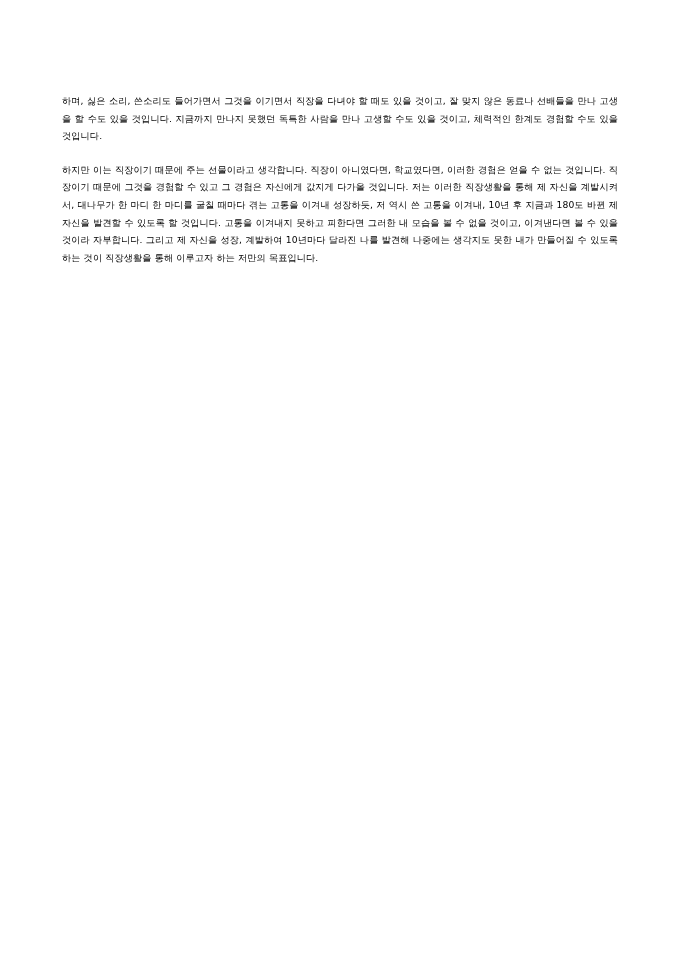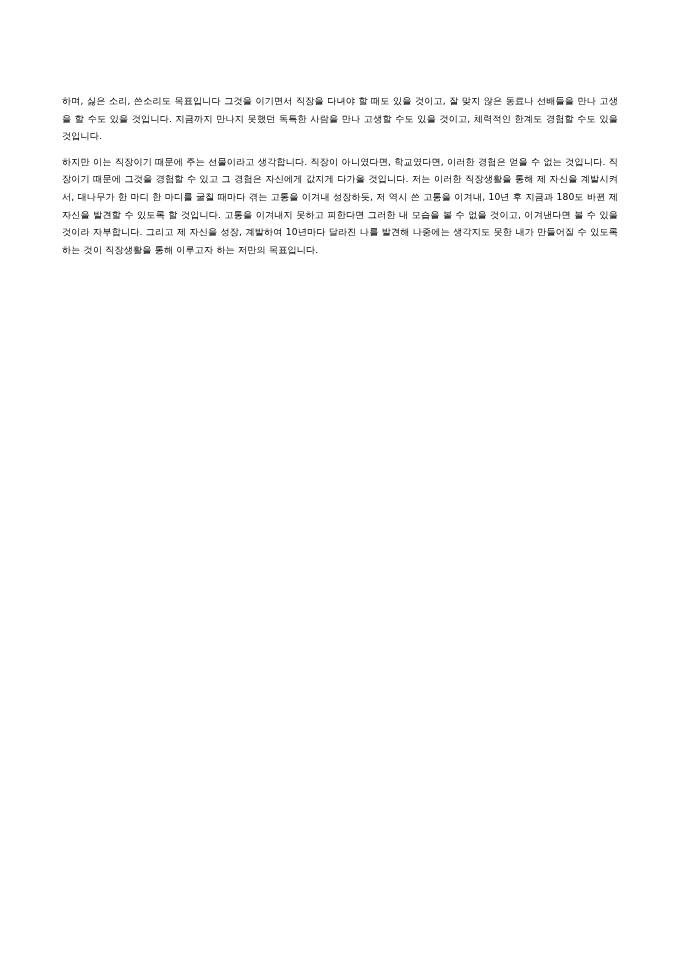--- a/index.html
+++ b/index.html
@@ -31,24 +31,24 @@
     margin: 0 0 0 0;
     font-size: 9.2px;
     line-height: 17.6px;
     text-align: justify;
     text-justify: inter-character;
     letter-spacing: 0.1px;
     word-break: break-all;
     color: #000000;
   }
   .para + .para {
-    margin-top: 8px;
+    margin-top: 16px;
   }
 </style>
 </head>
 <body>
 
 <div class="page">
   <div class="content">
-    <p class="para">하며, 싫은 소리, 쓴소리도 목표입니다 그것을 이기면서 직장을 다녀야 할 때도 있을 것이고, 잘 맞지 않은 동료나 선배들을 만나 고생을 할 수도 있을 것입니다. 지금까지 만나지 못했던 독특한 사람을 만나 고생할 수도 있을 것이고, 체력적인 한계도 경험할 수도 있을 것입니다.</p>
+    <p class="para">하며, 싫은 소리, 쓴소리도 들어가면서 그것을 이기면서 직장을 다녀야 할 때도 있을 것이고, 잘 맞지 않은 동료나 선배들을 만나 고생을 할 수도 있을 것입니다. 지금까지 만나지 못했던 독특한 사람을 만나 고생할 수도 있을 것이고, 체력적인 한계도 경험할 수도 있을 것입니다.</p>
     <p class="para">하지만 이는 직장이기 때문에 주는 선물이라고 생각합니다. 직장이 아니였다면, 학교였다면, 이러한 경험은 얻을 수 없는 것입니다. 직장이기 때문에 그것을 경험할 수 있고 그 경험은 자신에게 값지게 다가올 것입니다. 저는 이러한 직장생활을 통해 제 자신을 계발시켜서, 대나무가 한 마디 한 마디를 굴칠 때마다 겪는 고통을 이겨내 성장하듯, 저 역시 쓴 고통을 이겨내, 10년 후 지금과 180도 바뀐 제 자신을 발견할 수 있도록 할 것입니다. 고통을 이겨내지 못하고 피한다면 그러한 내 모습을 볼 수 없을 것이고, 이겨낸다면 볼 수 있을 것이라 자부합니다. 그리고 제 자신을 성장, 계발하여 10년마다 달라진 나를 발견해 나중에는 생각지도 못한 내가 만들어질 수 있도록 하는 것이 직장생활을 통해 이루고자 하는 저만의 목표입니다.</p>
   </div>
 </div>
 
 </body></html>

